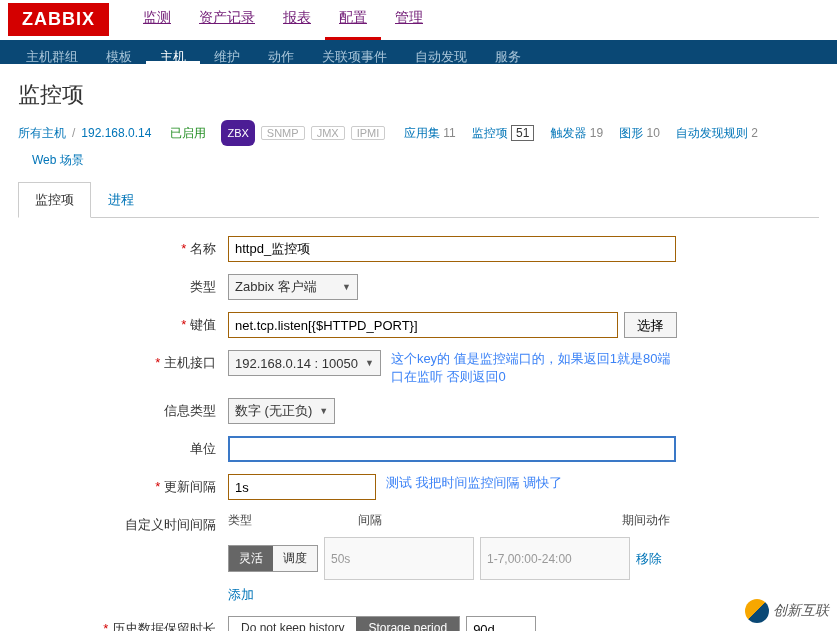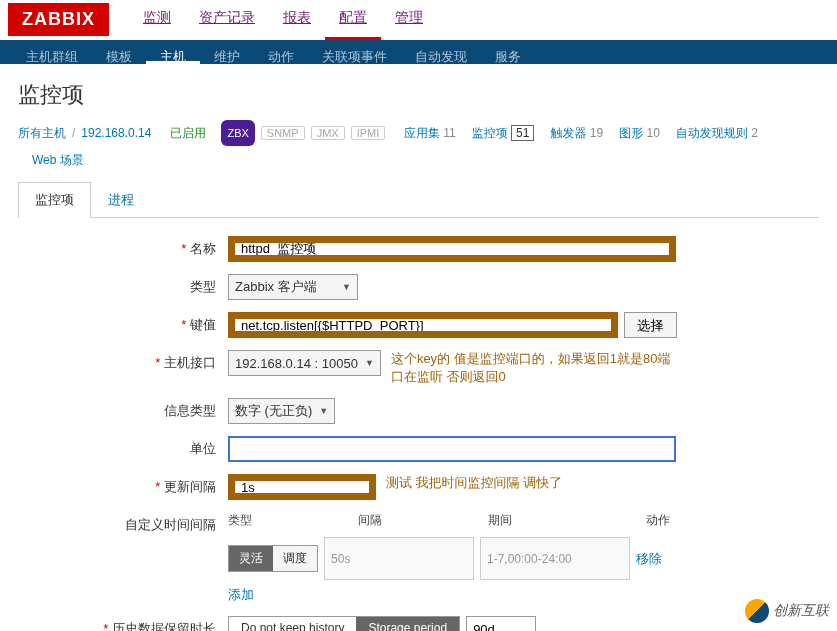--- a/index.html
+++ b/index.html
@@ -35,35 +35,35 @@
     
     .tabs { display: flex; border-bottom: 1px solid #ccc; margin: 0 18px; }
     .tab { padding: 8px 16px; color: #0275b8; cursor: pointer; border: 1px solid transparent; border-bottom: none; position: relative; top: 1px; }
     .tab.active { color: #333; border-color: #ccc; background: #fff; border-bottom: 1px solid #fff; }
     
     
     .form-area { padding: 18px 18px 30px 18px; }
     .form-row { display: flex; align-items: flex-start; margin-bottom: 12px; }
     .form-label { width: 210px; text-align: right; padding-right: 12px; color: #333; padding-top: 4px; font-size: 13px; }
     .req::before { content: "* "; color: #d40000; }
-    .text-input { border: 7px solid #a16207; padding: 4px 6px; font-size: 13px; height: 26px; }
+    .text-input { border: 1px solid #a16207; padding: 4px 6px; font-size: 13px; height: 26px; }
     .text-input.wide { width: 448px; }
     .dropdown { border: 1px solid #999; padding: 4px 22px 4px 6px; font-size: 13px; height: 26px; background: #f5f5f5; position: relative; display: inline-flex; align-items: center; min-width: 130px; }
     .dropdown::after { content: "▼"; font-size: 9px; position: absolute; right: 6px; color: #555; }
     .dropdown.small { min-width: 100px; }
     .btn-select { border: 1px solid #999; background: #f5f5f5; padding: 4px 12px; margin-left: 6px; cursor: pointer; height: 26px; }
-    .annot { color: #a16207; font-size: 13px; margin-left: 10px; max-width: 280px; line-height: 1.4; }
+    .annot { color: #3b82f6; font-size: 13px; margin-left: 10px; max-width: 280px; line-height: 1.4; }
     .focus-input { border: 2px solid #3a78c7; }
     
     
     .interval-block { display: flex; flex-direction: column; gap: 6px; }
     .interval-header { display: flex; color: #444; font-size: 12px; margin-bottom: 2px;}
     .ih-type { width: 102px; }
     .ih-int { width: 158px; padding-left: 28px; }
-    .ih-period { width: 158px; }
+    .ih-period { width: 158px; text-align: right; }
     .ih-action { width: 50px; }
     .interval-row { display: flex; align-items: center; gap: 0; }
     .toggle-btn { display: inline-flex; border: 1px solid #999; overflow: hidden; }
     .toggle-opt { padding: 4px 10px; font-size: 12px; background: #f5f5f5; cursor: pointer; }
     .toggle-opt.sel { background: #666; color: #fff; }
     .int-input { border: 1px solid #ccc; background: #f9f9f9; padding: 4px 6px; width: 150px; height: 43px; color: #999; margin-left: 6px; font-size: 12px;}
     .link-btn { color: #0275b8; cursor: pointer; font-size: 13px; margin-left: 6px; }
     .add-link { color: #0275b8; cursor: pointer; font-size: 13px; }
     
     

